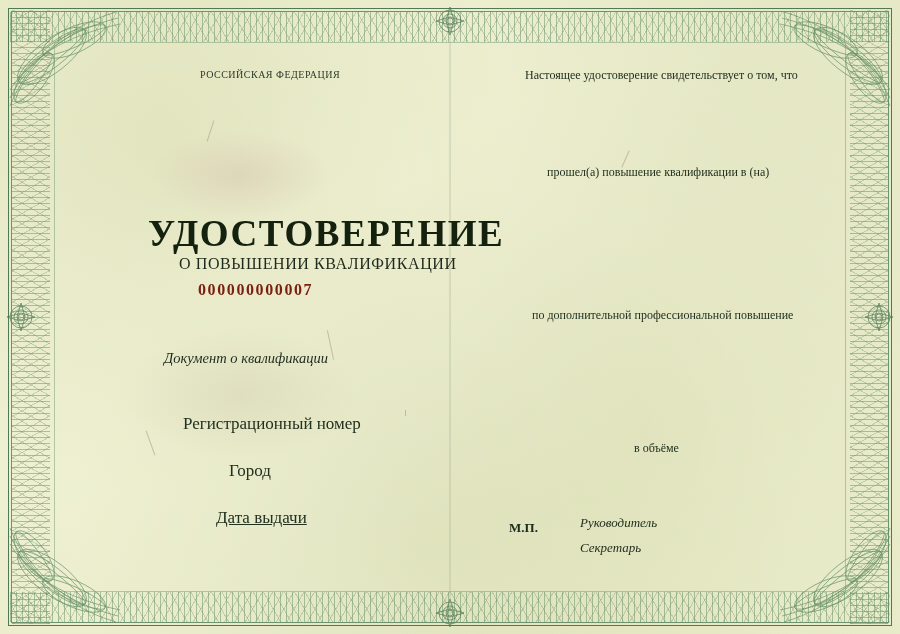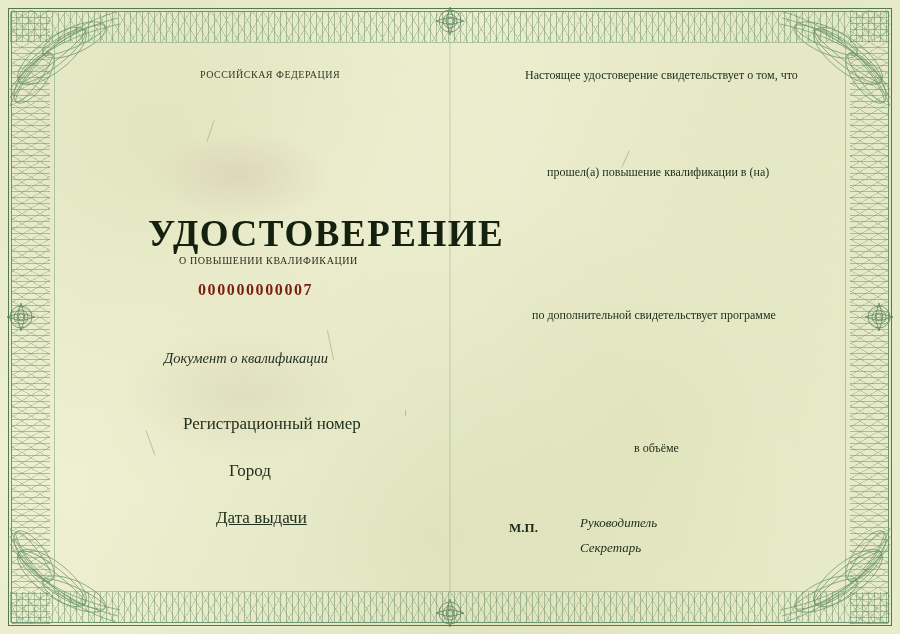--- a/index.html
+++ b/index.html
@@ -152,21 +152,21 @@
     font-variant: small-caps;
   }
   .title-main {
     font-size: 37px;
     letter-spacing: 1.5px;
     font-weight: 700;
     color: #14210f;
     font-family: "Liberation Serif", serif;
   }
   .title-sub {
-    font-size: 10px;
+    font-size: 16px;
     letter-spacing: 0.6px;
     color: #1e2a1b;
     font-variant: small-caps;
   }
   .doc-number {
     font-size: 16px;
     font-weight: 700;
     letter-spacing: 1.6px;
     color: #7a1f10;
   }
@@ -339,21 +339,21 @@
       <div class="txt rline" style="left:173px; top:429px;">Город</div>
 
       <div class="txt rline" style="left:160px; top:476px;text-decoration:underline;">Дата выдачи</div>
     </div>
 
     <div class="right-page">
       <div class="txt caption" style="left:73px; top:36px;">Настоящее удостоверение свидетельствует о том, что</div>
 
       <div class="txt caption" style="left:95px; top:133px;">прошел(а) повышение квалификации в (на)</div>
 
-      <div class="txt caption" style="left:80px; top:276px;">по дополнительной свидетельствует программе</div>
+      <div class="txt caption" style="left:80px; top:276px;">по дополнительной профессиональной повышение</div>
 
       <div class="txt caption" style="left:182px; top:409px;">в объёме</div>
 
       <div class="txt mp" style="left:57px; top:488px;font-weight:bold;">М.П.</div>
 
       <div class="txt sig-italic" style="left:128px; top:483px;">Руководитель</div>
 
       <div class="txt sig-italic" style="left:128px; top:508px;">Секретарь</div>
     </div>
 

